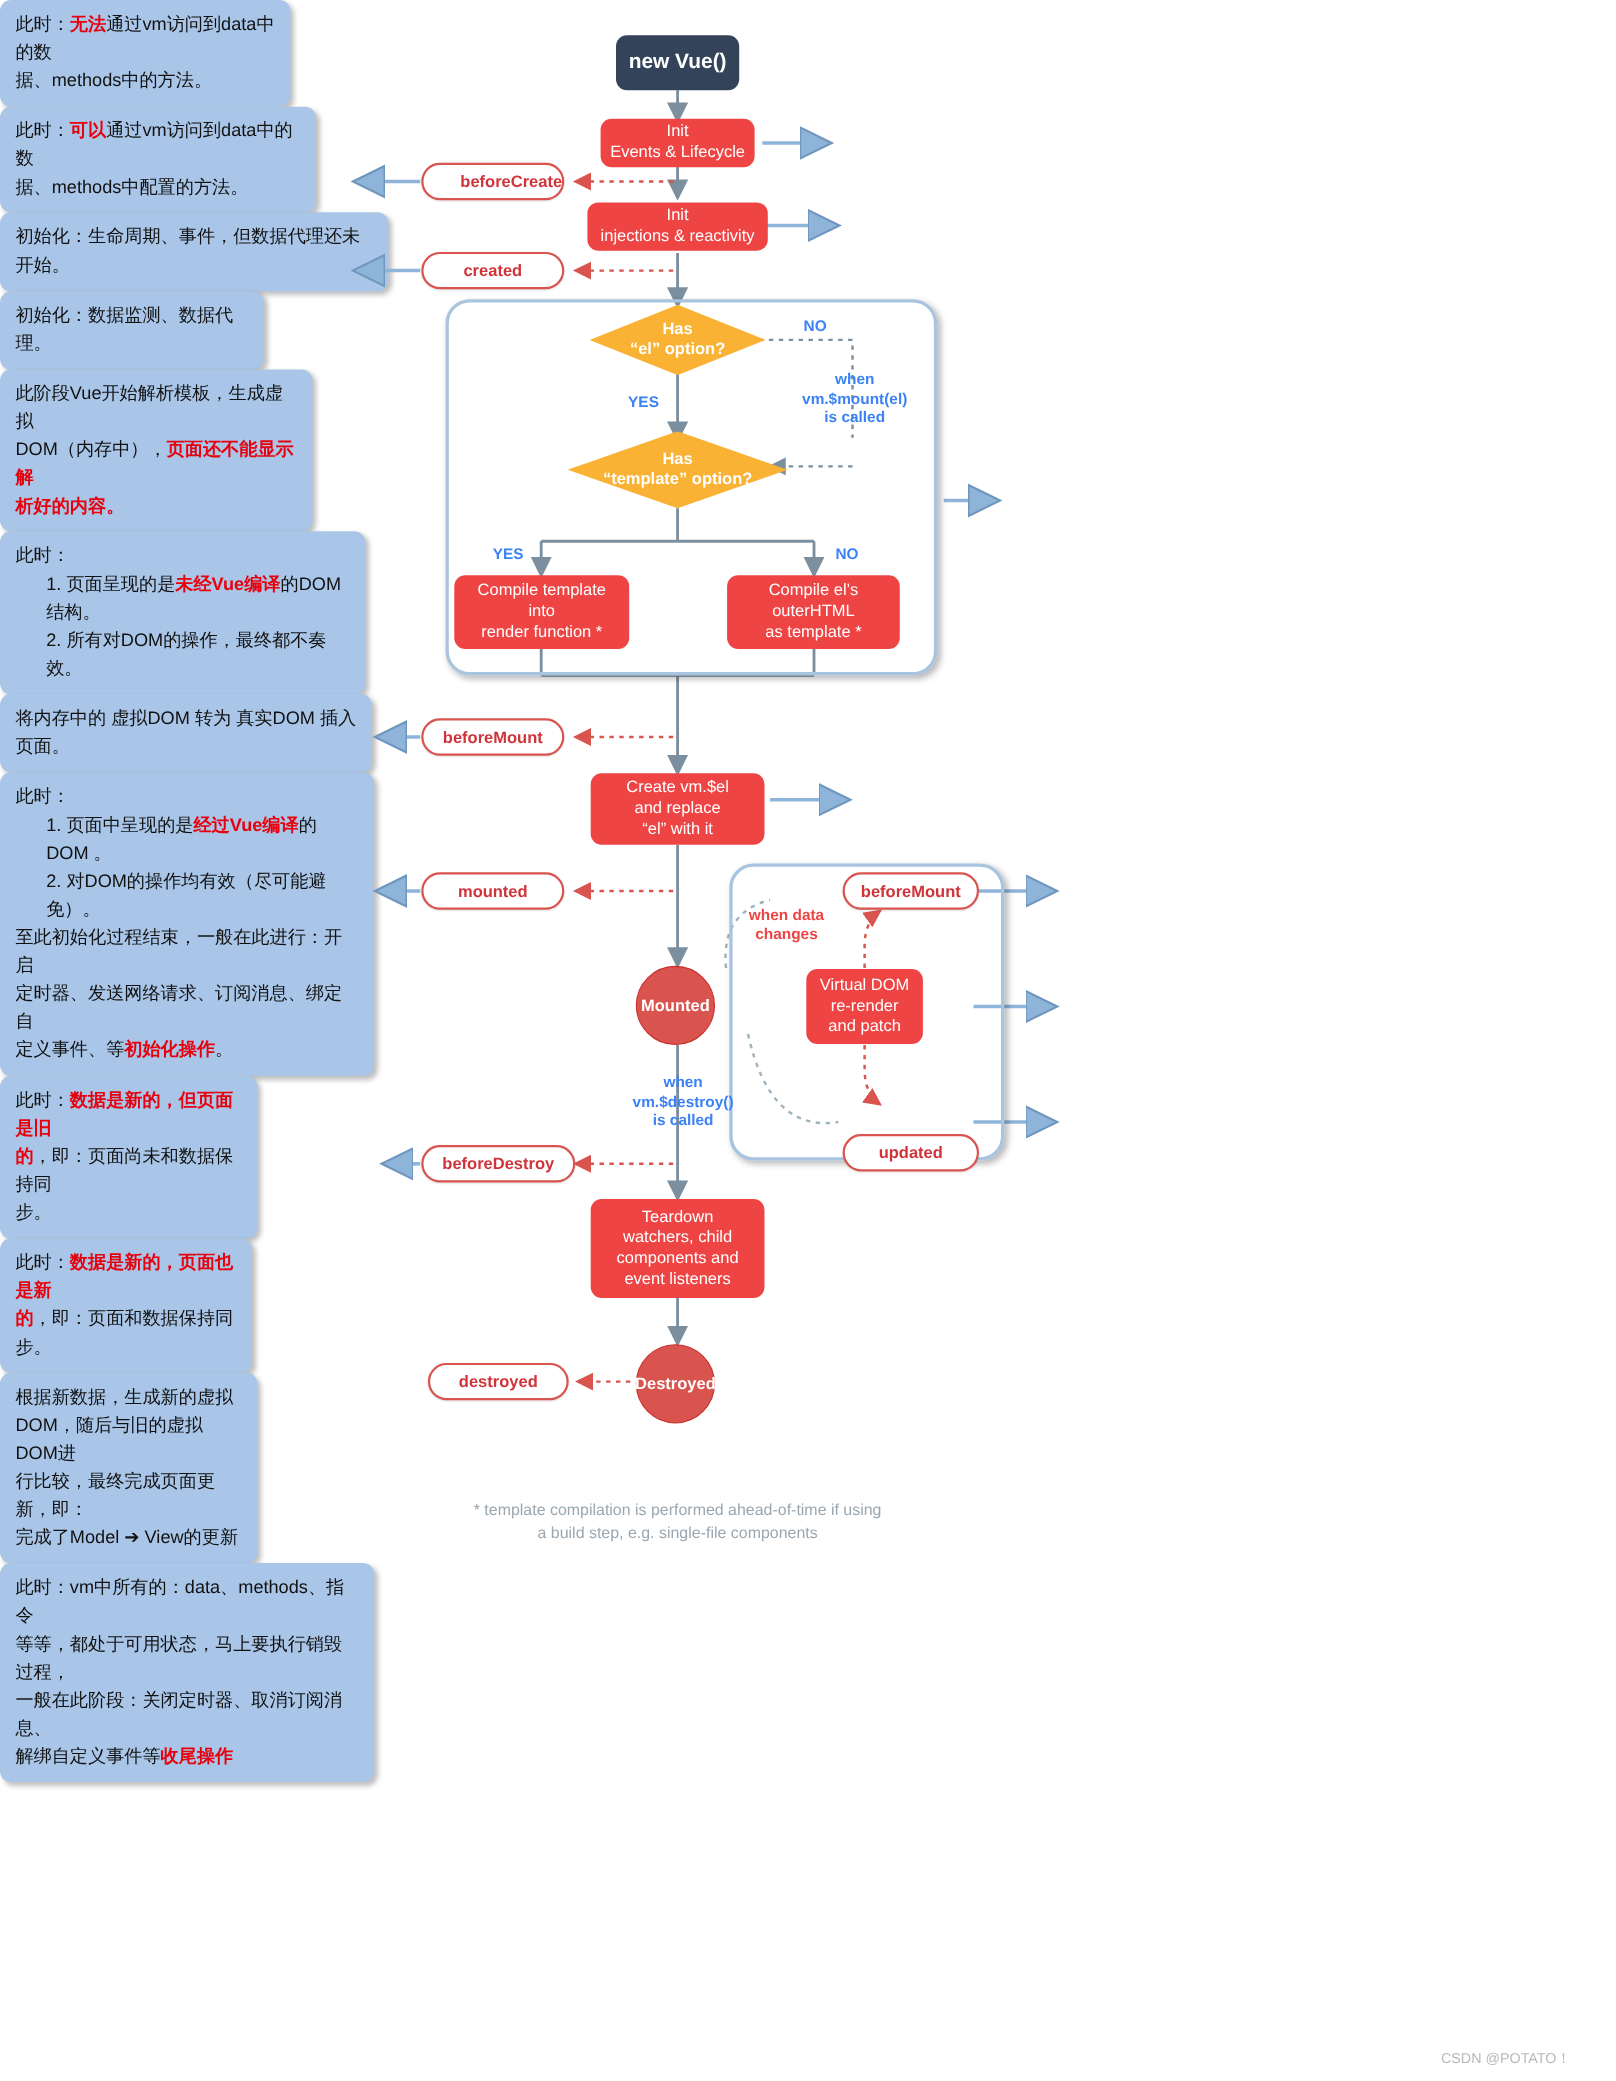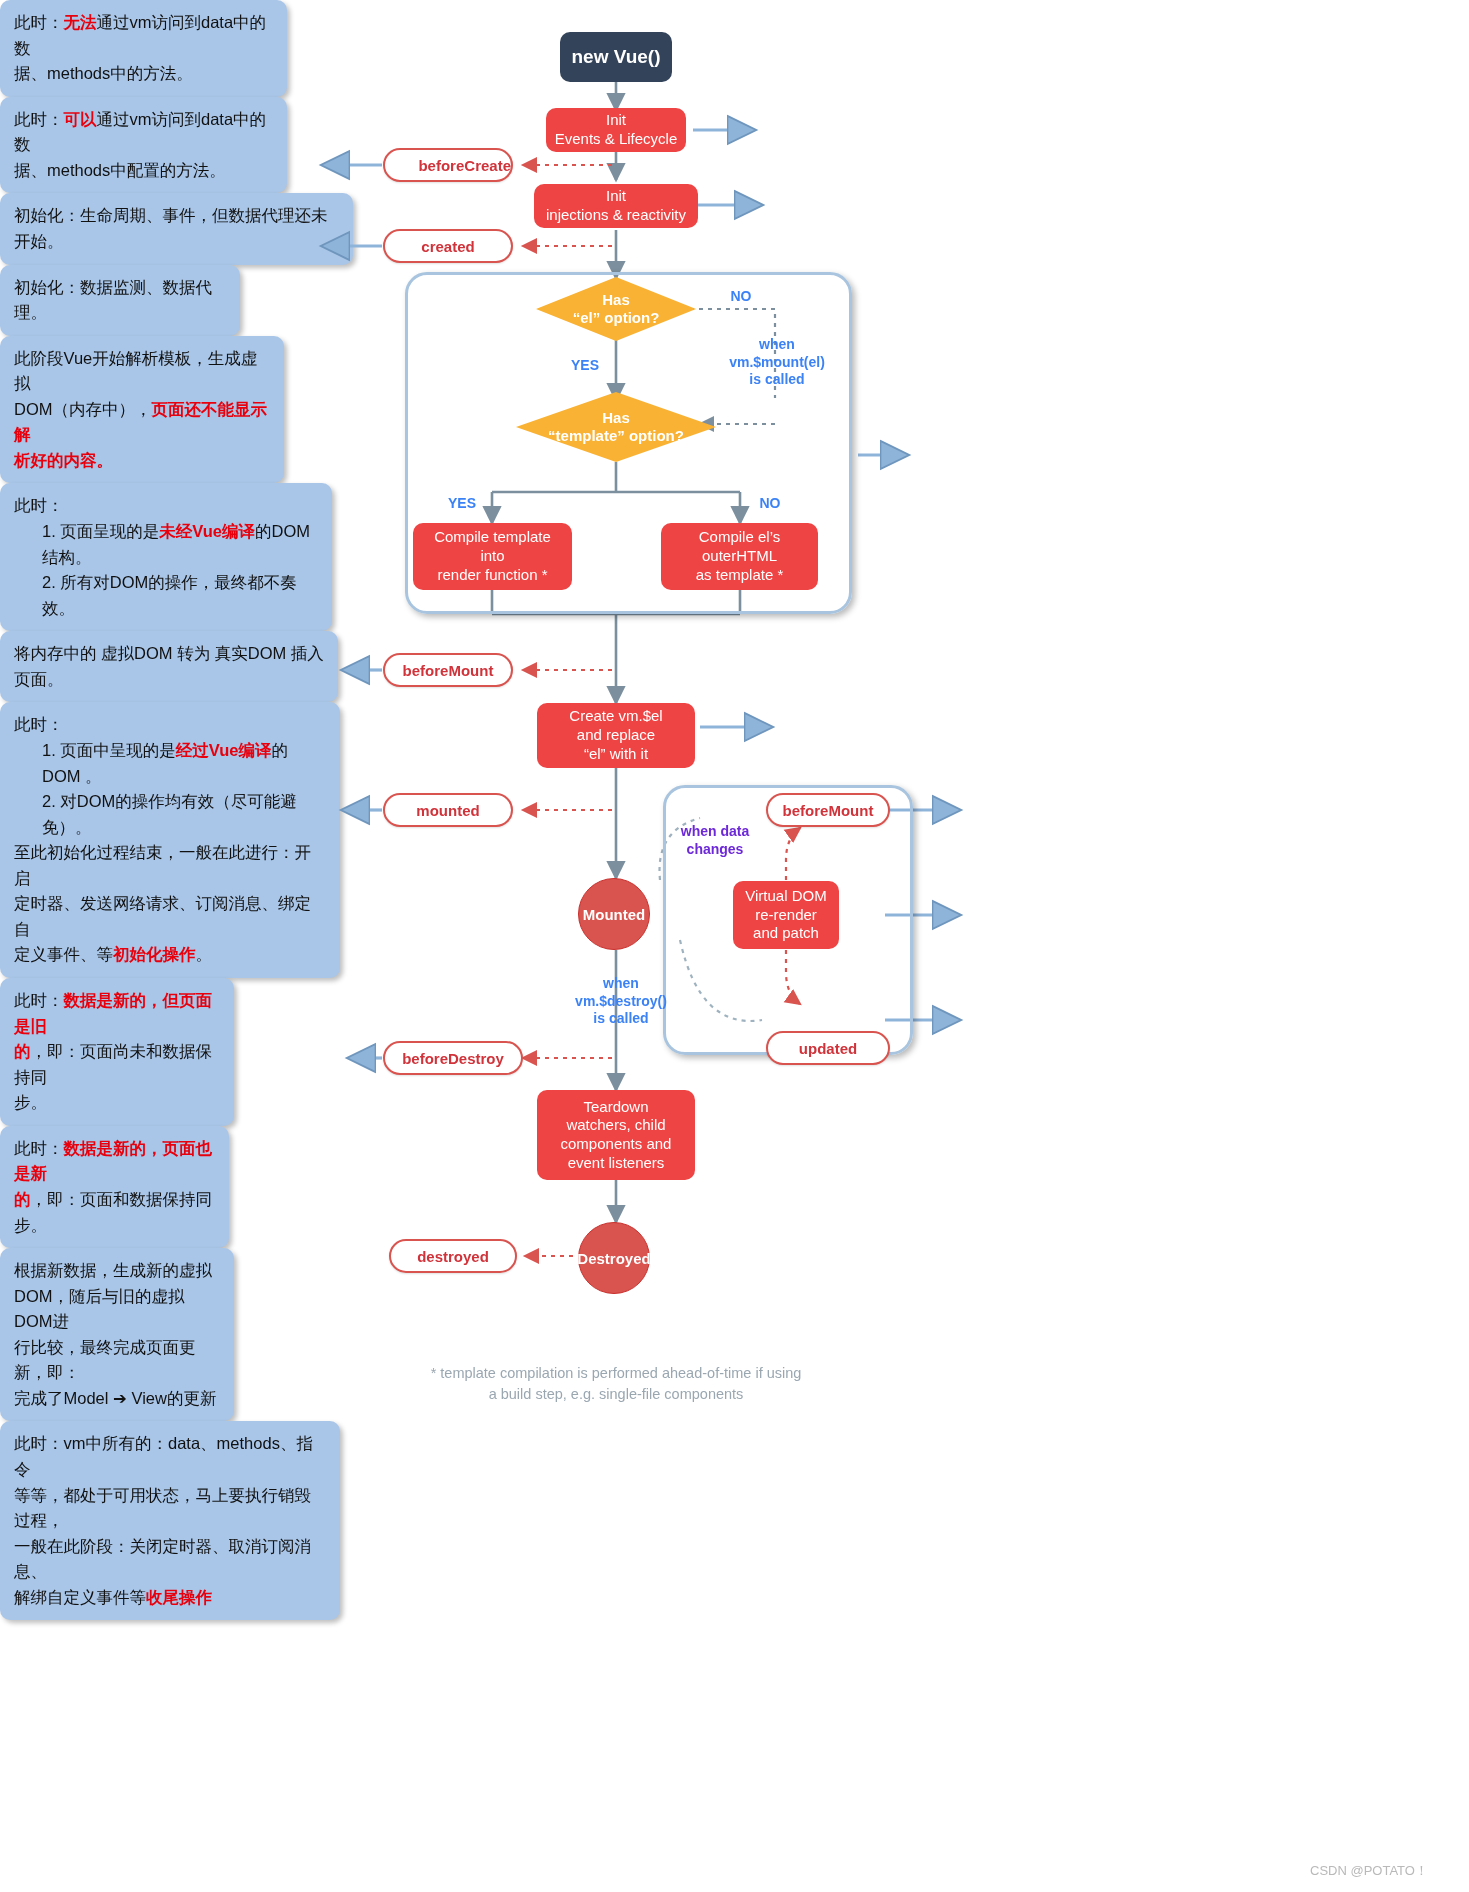--- a/index.html
+++ b/index.html
@@ -79,21 +79,21 @@
     border:3px solid #a8c4de;
     border-radius:22px;
     background:transparent;
     box-shadow:3px 3px 6px rgba(0,0,0,.28);
   }
   
   .glabel {
     position:absolute; color:#3b82f6; font-weight:bold;
     font-size:14px; line-height:1.25; text-align:center;
   }
-  .glabel.muted { color:#6d28d9; }
+  .glabel.muted { color:#ef4444; }
   .footnote {
     position:absolute; text-align:center; color:#9aa7b1;
     font-size:14.5px; line-height:1.45;
   }
   .watermark {
     position:absolute; color:#b9b9b9; font-size:13px;
   }
 </style>
 </head>
 <body>
@@ -259,21 +259,21 @@
   </div>
 
   <div class="glabel" style="left:716px; top:288px; width:50px;">NO</div>
   <div class="glabel" style="left:560px; top:357px; width:50px;">YES</div>
   <div class="glabel" style="left:716px; top:336px; width:122px;">when<br>vm.$mount(el)<br>is called</div>
   <div class="glabel" style="left:437px; top:495px; width:50px;">YES</div>
   <div class="glabel" style="left:745px; top:495px; width:50px;">NO</div>
   <div class="glabel muted" style="left:660px; top:823px; width:110px;">when data<br>changes</div>
   <div class="glabel" style="left:556px; top:975px; width:130px;">when<br>vm.$destroy()<br>is called</div>
 
-  <div class="note" style="left:45px; top:129px; width:287px;">
+  <div class="note" style="left:45px; top:129px; width:264px;">
       <span class="lead"><span>此时：</span><b>无法</b><span>通过vm访问到data中的数</span></span>
       <span class="lead"><span>据、methods中的方法。</span></span>
     </div>
 
   <div class="note" style="left:45px; top:219px; width:287px;">
       <span class="lead"><span>此时：</span><b>可以</b><span>通过vm访问到data中的数</span></span>
       <span class="lead"><span>据、methods中配置的方法。</span></span>
     </div>
 
   <div class="note" style="left:754px; top:110px; width:353px;">

